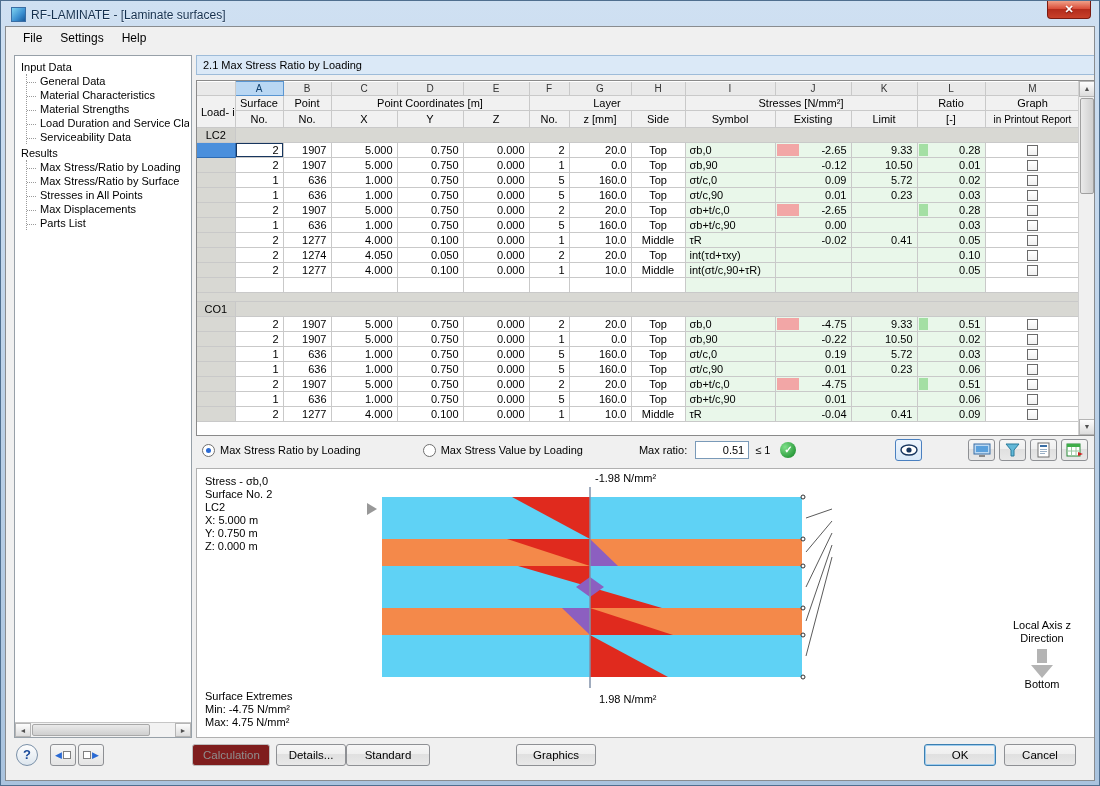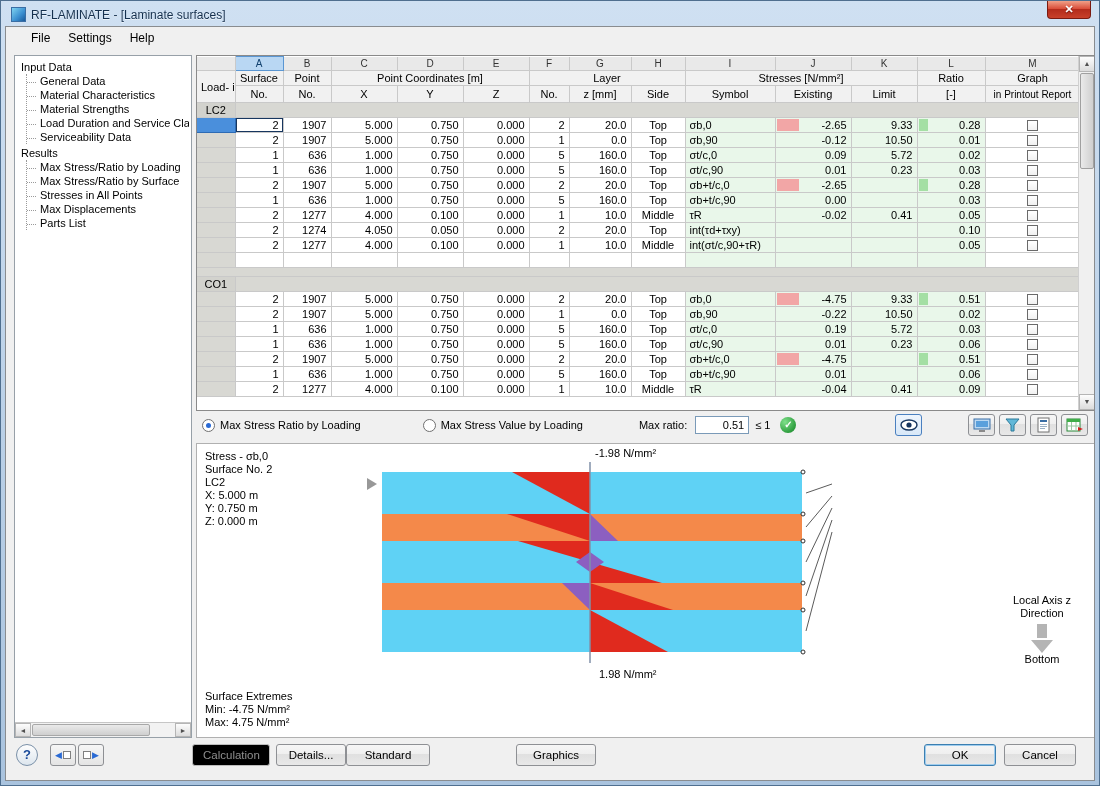--- a/index.html
+++ b/index.html
@@ -23,21 +23,21 @@
   .title-text { font-size:12px; color:#15304e; text-shadow:0 1px 0 rgba(255,255,255,.6); }
   .close-btn {
     position:absolute; right:4px; top:0; width:44px; height:18px;
     background:linear-gradient(#f0a088,#d94f3a 45%,#b22a1a 46%,#c8402a);
     border:1px solid #7a1a10; border-top:none; border-radius:0 0 4px 4px;
     color:#fff; font-size:11px; font-weight:bold; text-align:center; line-height:17px;
     text-shadow:0 1px 1px #701008; cursor:default;
   }
   
   .client { flex:1; background:#f0f0f0; border:1px solid #898c8f; display:flex; flex-direction:column; overflow:hidden; }
-  .menubar { height:22px; display:flex; align-items:center; padding-left:16px; background:#f0f0f0; }
+  .menubar { height:22px; display:flex; align-items:center; padding-left:8px; background:#f0f0f0; }
   .menu-item { padding:3px 9px; font-size:12px; cursor:default; }
   .body { flex:1; display:flex; padding:6px 8px 0; overflow:hidden; }
 
   
   .sidebar {
     width:178px; background:#fff; border:1px solid #97a0a8;
     display:flex; flex-direction:column; margin-right:4px;
   }
   .tree { flex:1; padding:4px 2px 0 6px; overflow:hidden; }
   .tree-root { padding:1px 0; }
@@ -115,21 +115,21 @@
   .legend .bold { font-weight:bold; }
   .local-axis { position:absolute; left:795px; top:150px; width:100px; text-align:center; line-height:13px; }
   .axis-arrow { width:0; height:0; margin:2px auto 0; border-left:11px solid transparent; border-right:11px solid transparent; border-top:13px solid #b4b4b4; }
   .axis-stem { width:10px; height:14px; margin:4px auto 0; background:#b4b4b4; }
 
   
   .footer { height:42px; display:flex; align-items:center; padding:0 18px 8px 10px; }
   .btn { height:22px; border:1px solid #8e9094; border-radius:3px; padding:0 10px;
     background:linear-gradient(#f6f6f6,#efefef 45%,#e0e0e0 46%,#e8e8e8);
     font-size:11.5px; text-align:center; line-height:20px;margin-left:43px; }
-  .btn.disabled { color:#8f8f8f; background:#000000; border-color:#bdbdbd; }
+  .btn.disabled { color:#8f8f8f; background:#7f1d1d; border-color:#bdbdbd; }
   .btn.focused { border-color:#3c7fb1; box-shadow:0 0 0 1px #9fcdee inset; }
   .help-btn { width:22px; height:22px; border-radius:50%; border:1px solid #7a90a8;
     background:linear-gradient(#fdfdfd,#dde6ee); color:#1a4a9a; font-weight:bold; font-size:13px; text-align:center; line-height:20px; }
   .nav-btn { width:26px; height:22px; border:1px solid #8e9094; border-radius:3px;
     background:linear-gradient(#f6f6f6,#e4e4e4); display:flex; align-items:center; justify-content:center; gap:1px; }
   .mini-sq { width:8px; height:8px; border:1px solid #808080; background:#fff; }
   .mini-arr { color:#2a6ad4; font-size:9px; line-height:9px; }
   .spacer { flex:1; }
 </style>
 </head>
@@ -175,20 +175,21 @@
         <div class="hscroll">
           <div class="hs-arrow">◄</div>
           <div class="hs-thumb"></div>
           <div class="spacer"></div>
           <div class="hs-arrow">►</div>
         </div>
       </div>
 
       <div class="main">
 
+        <div class="panel-title">2.1 Max Stress Ratio by Loading</div>
 
         <div class="table-wrap">
           <table class="grid">
             <colgroup>
               <col style="width:38px">
                 <col style="width:48px">
                 <col style="width:48px">
               <col style="width:66px">
                 <col style="width:66px">
                 <col style="width:66px">

